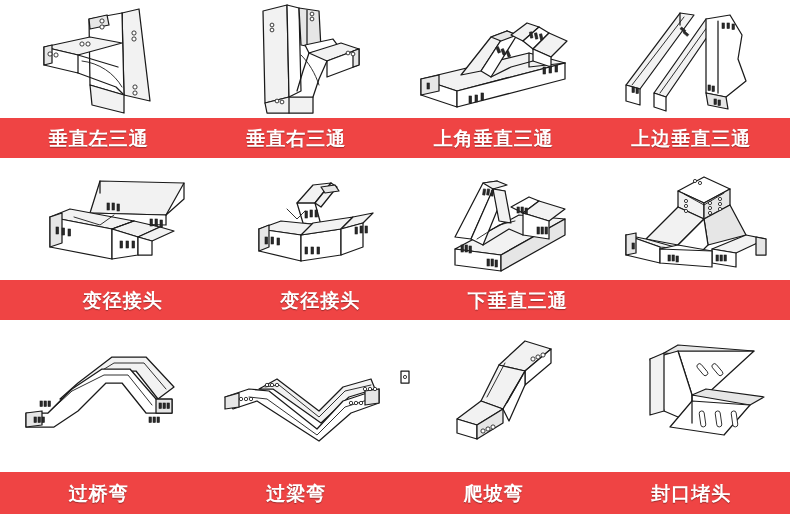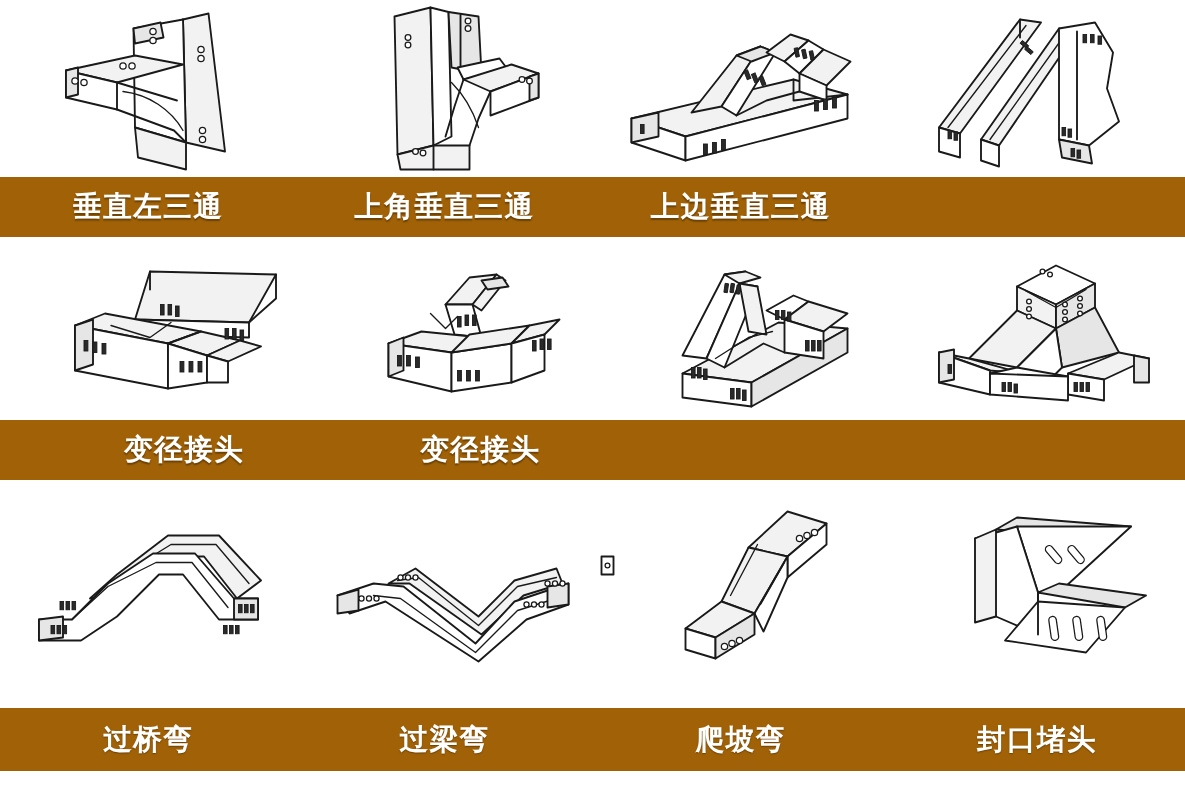--- a/index.html
+++ b/index.html
@@ -35,21 +35,21 @@
     align-items: center;
     justify-content: center;
     background: #ffffff;
   }
   .cell-image svg {
     display: block;
   }
   .banner {
     display: flex;
     width: 790px;
-    background: #a16207;
+    background: #ef4444;
   }
   .banner-cell {
     flex: 0 0 197.5px;
     width: 197.5px;
     display: flex;
     align-items: center;
     justify-content: center;
     color: #ffffff;
     font-size: 19px;
     font-weight: bold;
@@ -267,20 +267,21 @@
             <rect class="hole-d" x="116" y="85" width="2.4" height="5.5"></rect>
             <rect class="hole-d" x="118" y="98" width="2.4" height="5.5"></rect>
             <rect class="hole-d" x="122" y="99" width="2.4" height="5.5"></rect>
           </g>
         </svg>
       </div>
 
     </div>
     <div class="banner">
       <div class="banner-cell">垂直左三通</div>
+      <div class="banner-cell">垂直右三通</div>
       <div class="banner-cell">上角垂直三通</div>
       <div class="banner-cell">上边垂直三通</div>
     </div>
   </div>
 
   <div class="gap-small"></div>
 
   <div class="row row2">
     <div class="row-images">
 
@@ -448,20 +449,21 @@
             <rect class="hole-d" x="128" y="92" width="2.3" height="6"></rect>
             <rect class="hole-d" x="36" y="80" width="2.3" height="6"></rect>
           </g>
         </svg>
       </div>
 
     </div>
     <div class="banner">
       <div class="banner-cell">变径接头</div>
       <div class="banner-cell">变径接头</div>
+      <div class="banner-cell">下垂直三通</div>
     </div>
   </div>
 
   <div class="gap-tall"></div>
 
   <div class="row row3">
     <div class="row-images">
 
       <div class="cell-image">
         <svg width="190" height="116" viewBox="0 0 190 116" aria-hidden="true">

